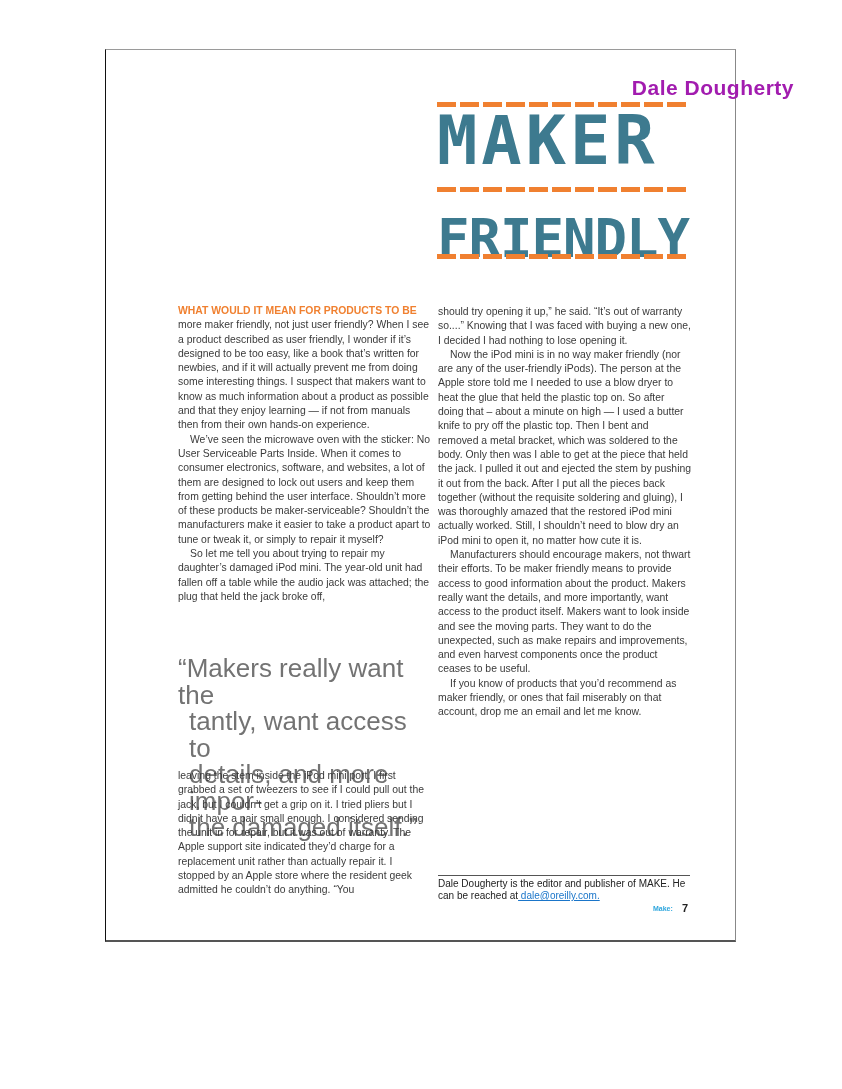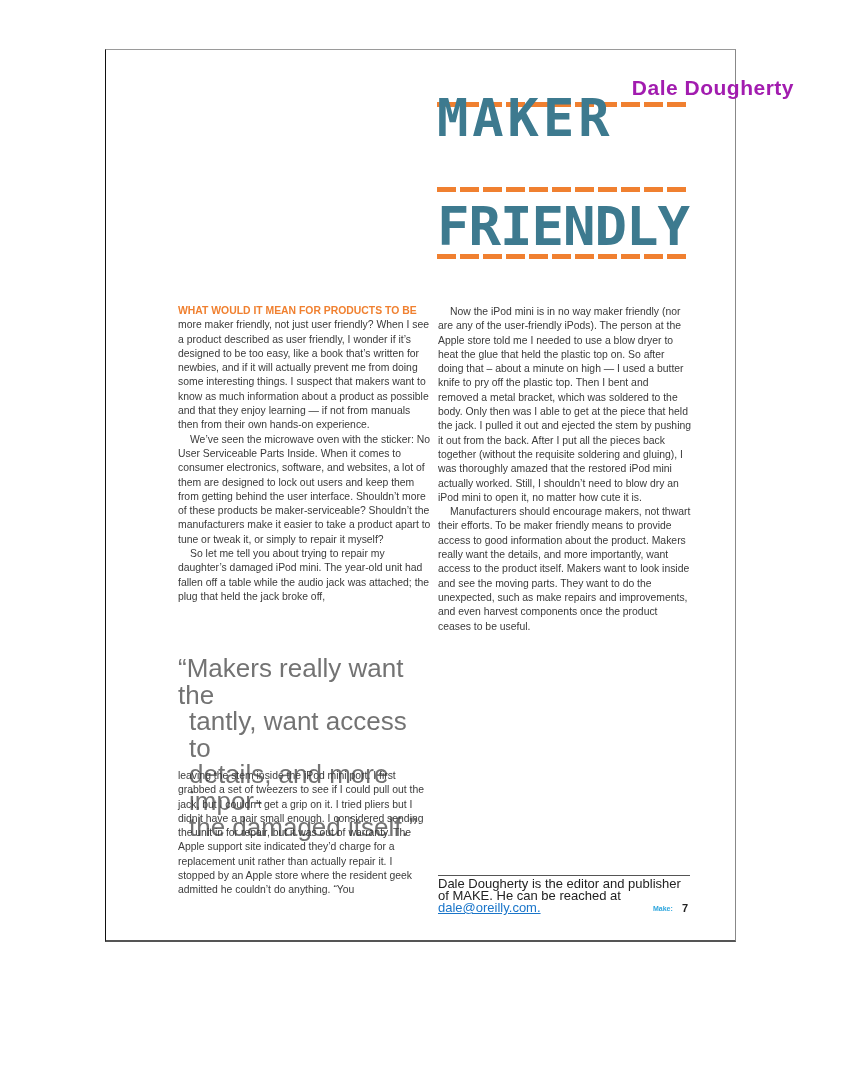--- a/index.html
+++ b/index.html
@@ -8,35 +8,35 @@
   .page { position:absolute; left:105px; top:49px; width:631px; height:893px;
           border-top:1px solid #9a9a9a; border-left:1px solid #111;
           border-right:1px solid #888; border-bottom:2px solid #555; box-sizing:border-box; }
   .author { position:absolute; right:48px; top:76px; font-size:21px; letter-spacing:0.5px;
             color:#a21caf; font-family:Liberation Sans, sans-serif; font-weight:bold; }
   .dashes { position:absolute; left:437px; width:252px; height:5px;
             background:repeating-linear-gradient(to right,#f08030 0,#f08030 19px,transparent 19px,transparent 23px); }
   .big { position:absolute; left:437px; width:254px; color:#3d7a8f;
          font-family:"DejaVu Sans Mono", monospace; font-weight:bold; line-height:1;
          letter-spacing:-1px; white-space:nowrap; overflow:hidden; }
-  .big.maker { top:92px; font-size:52px; letter-spacing:4px; }
-  .big.friendly { top:200px; font-size:54px; letter-spacing:-1px; }
+  .big.maker { top:108px; font-size:67px; letter-spacing:4px; }
+  .big.friendly { top:212px; font-size:54px; letter-spacing:-1px; }
   .col { position:absolute; font-size:10.4px; line-height:14.3px; color:#3a3a3a; }
   .col p { margin:0; text-indent:12px; }
   .col p.first { text-indent:0; }
   .lead { color:#f08030; font-weight:bold; }
   .col1 { left:178px; top:304px; width:254px; }
   .col1b { left:178px; top:769px; width:254px; }
   .col2 { left:438px; top:305px; width:253px; }
   .pull { position:absolute; left:178px; top:655px; width:256px; color:#737373;
           font-size:26px; line-height:26.5px; font-weight:normal; }
   .pull .ln { display:block; padding-left:11px; }
   .pull .ln.l0 { padding-left:0; }
   .bio { position:absolute; left:438px; top:875px; width:252px; border-top:1px solid #555;
-         padding-top:2px; font-size:13px; line-height:12px; color:#222; }
+         padding-top:2px; font-size:10px; line-height:12px; color:#222; }
   .bio a { color:#1a75c9; text-decoration:underline; }
   .footer-make { position:absolute; left:653px; top:905px; font-size:7px; color:#2ea6dd; font-weight:bold; }
   .footer-page { position:absolute; left:682px; top:902px; font-size:11px; color:#222; font-weight:bold; }
 </style>
 </head>
 <body>
 
 <div class="page"></div>
 
 <div class="author">Dale Dougherty</div>
@@ -58,22 +58,24 @@
   <span class="ln">tantly, want access to</span>
   <span class="ln">details, and more impor-</span>
   <span class="ln">the damaged itself.”</span>
 </div>
 
 <div class="col col1b">
   <p class="first">leaving the stem inside the iPod mini port. I first grabbed a set of tweezers to see if I could pull out the jack, but I couldn’t get a grip on it. I tried pliers but I didn’t have a pair small enough. I considered sending the unit in for repair, but it was out of warranty. The Apple support site indicated they’d charge for a replacement unit rather than actually repair it. I stopped by an Apple store where the resident geek admitted he couldn’t do anything. “You</p>
 </div>
 
 <div class="col col2">
+  <p class="first">should try opening it up,” he said. “It’s out of warranty so....” Knowing that I was faced with buying a new one, I decided I had nothing to lose opening it.</p>
   <p>Now the iPod mini is in no way maker friendly (nor are any of the user-friendly iPods). The person at the Apple store told me I needed to use a blow dryer to heat the glue that held the plastic top on. So after doing that – about a minute on high — I used a butter knife to pry off the plastic top. Then I bent and removed a metal bracket, which was soldered to the body.  Only then was I able to get at the piece that held the jack. I pulled it out and ejected the stem by pushing it out from the back. After I put all the pieces back together (without the requisite soldering and gluing), I was thoroughly amazed that the restored iPod mini actually worked. Still, I shouldn’t need to blow dry an iPod mini to open it, no matter how cute it is.</p>
   <p>Manufacturers should encourage makers, not thwart their efforts. To be maker friendly means to provide access to good information about the product. Makers really want the details, and more importantly, want access to the product itself. Makers want to look inside and see the moving parts. They want to do the unexpected, such as make repairs and improvements, and even harvest components once the product ceases to be useful.</p>
+  <p>If you know of products that you’d recommend as maker friendly, or ones that fail miserably on that account, drop me an email and let me know.</p>
 </div>
 
 <div class="bio">
   <span>Dale Dougherty is the editor and publisher of MAKE. He can be reached at</span><a> dale@oreilly.com.</a>
 </div>
 
 <div class="footer-make">Make:</div>
 <div class="footer-page">7</div>
 
 </body></html>

